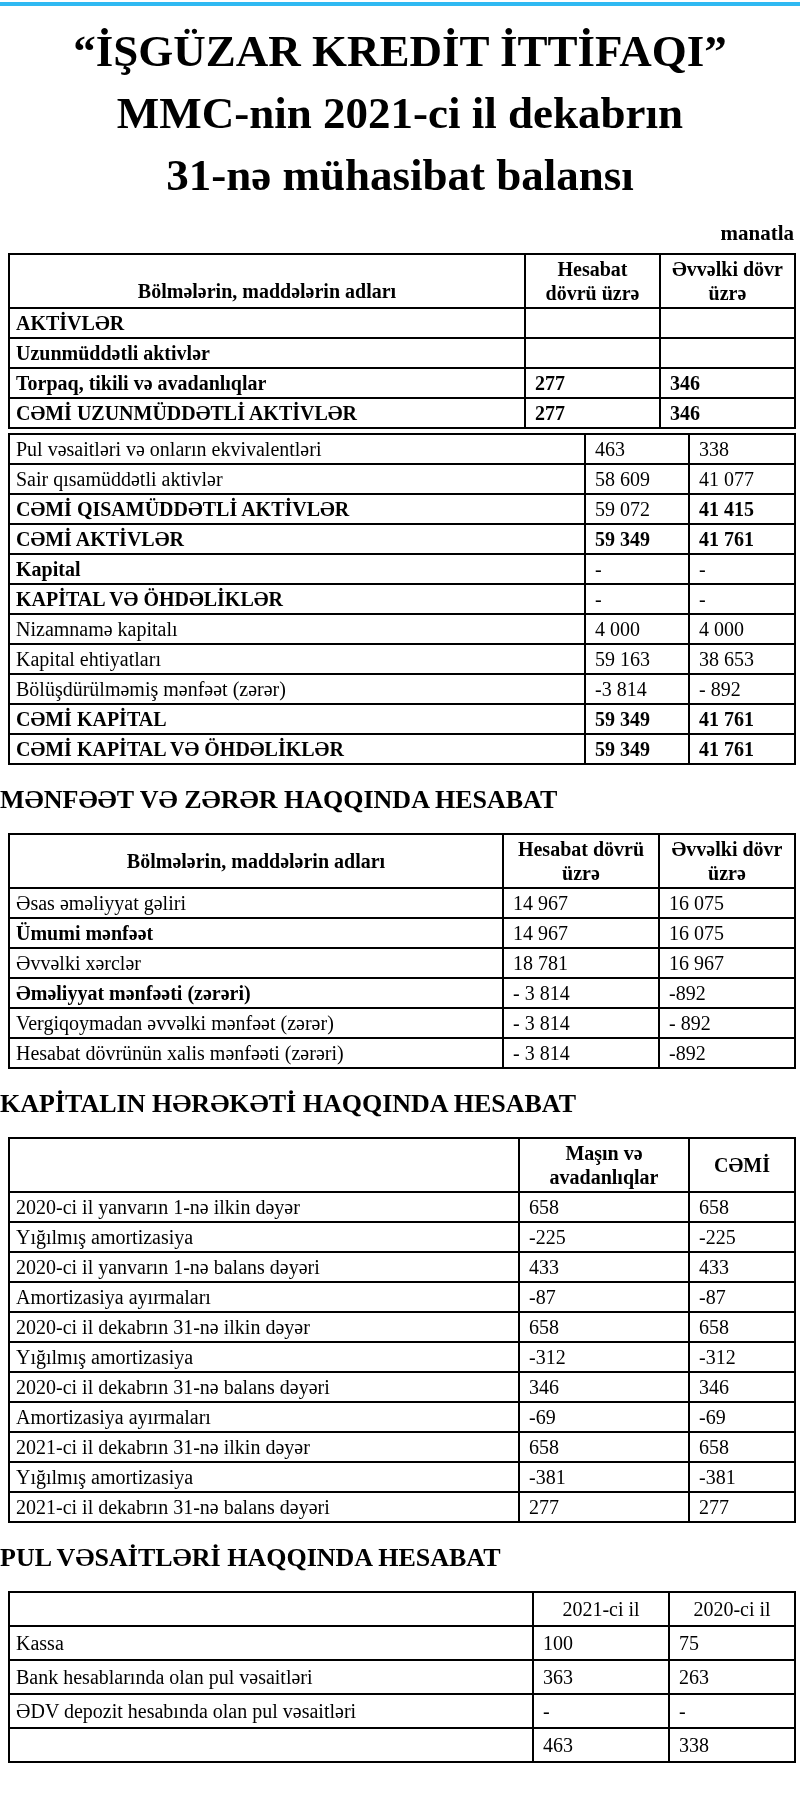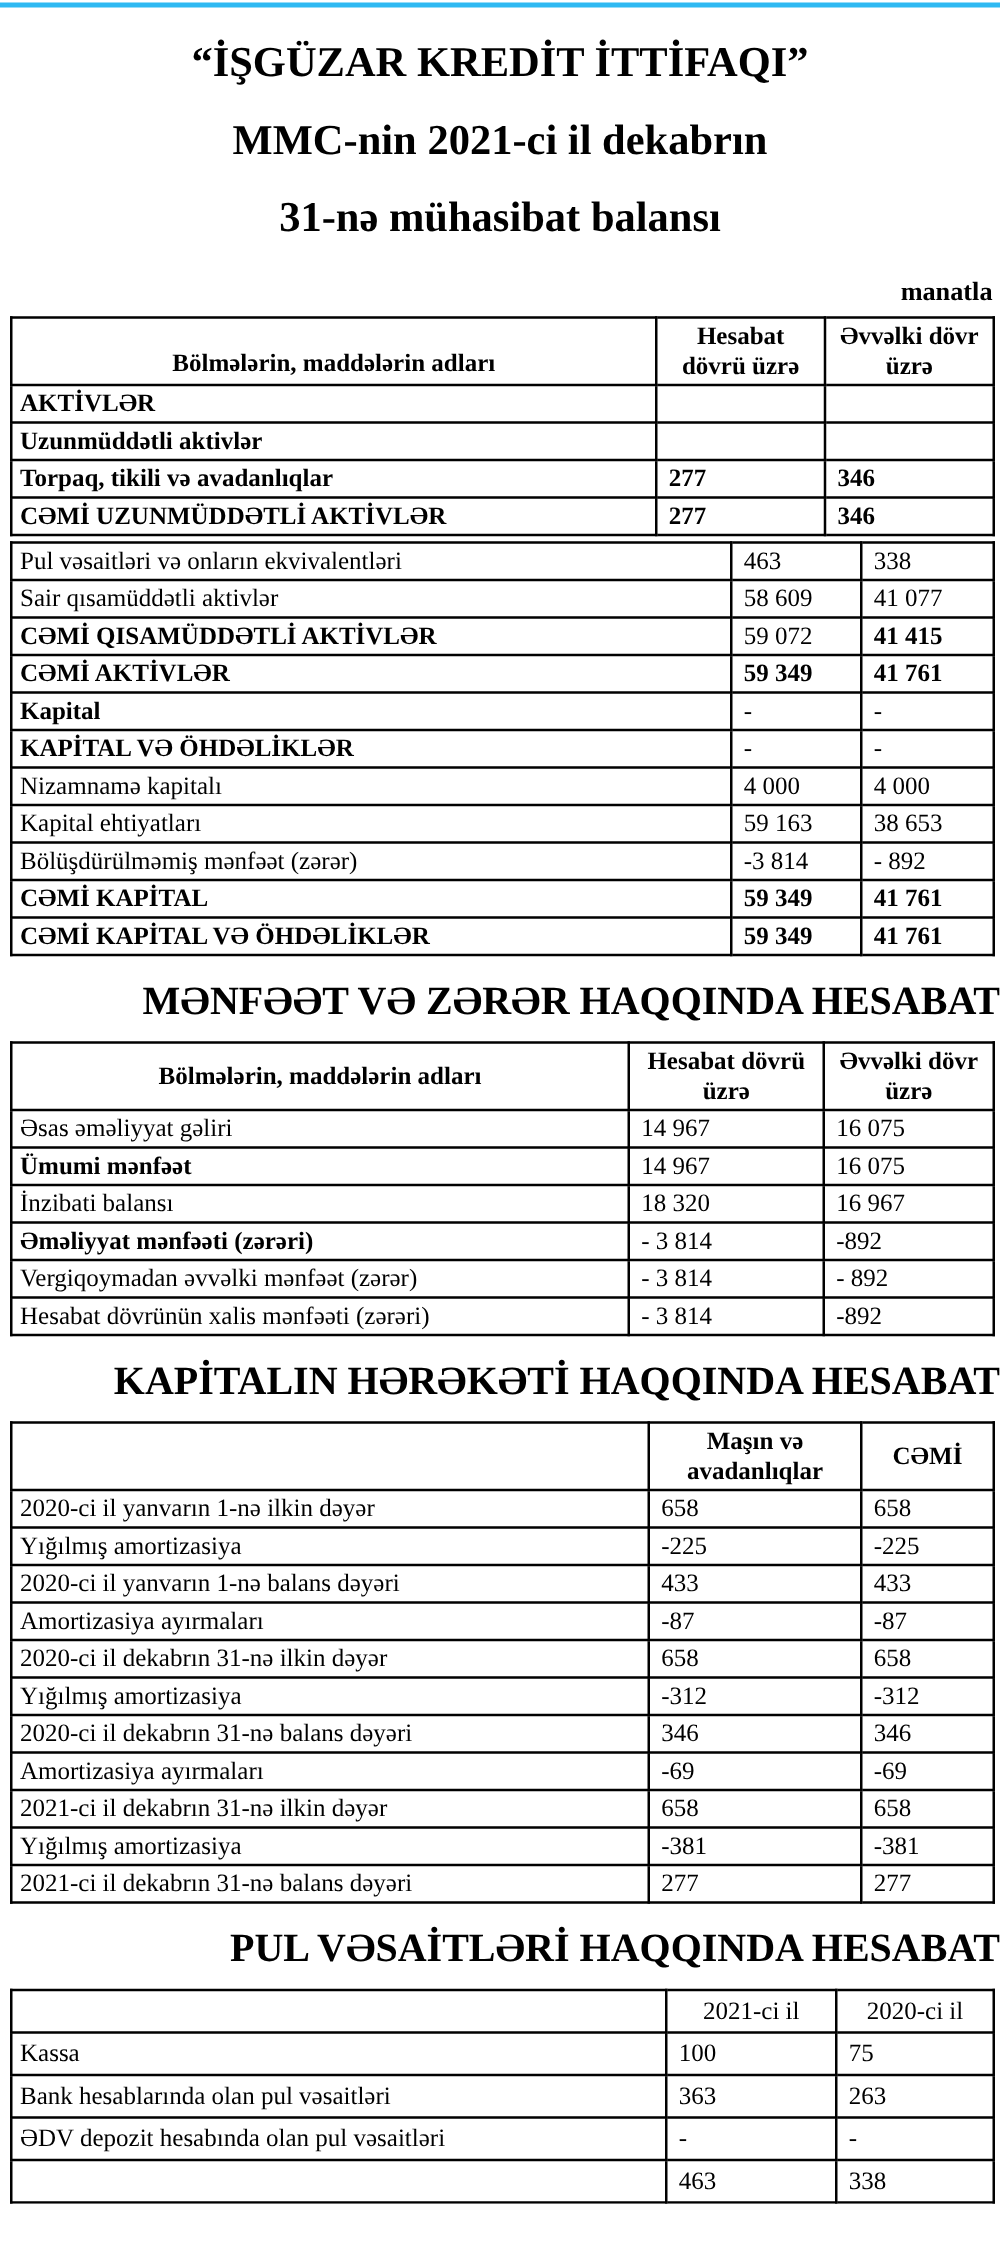--- a/index.html
+++ b/index.html
@@ -11,21 +11,21 @@
   }
   .top-accent{
     height:4px;
     background:#2fb9f2;
     margin-top:2px;
   }
   .doc-title{
     margin-top:14px;
     text-align:center;
     font-weight:bold;
-    font-size:34px;
+    font-size:45px;
     line-height:62px;
     letter-spacing:0px;
   }
   .currency-note{
     text-align:right;
     font-weight:bold;
     font-size:21px;
     line-height:24px;
     padding-right:6px;
     margin-top:15px;
@@ -51,23 +51,23 @@
     border-radius:11px;
   }
   td.num{ padding-left:9px; }
   .bold{ font-weight:bold; }
   .t1{ margin-top:8px; }
   .t1 th.h-first{ vertical-align:bottom; padding-bottom:4px; }
   .t2{ margin-top:4px; }
   .t5 th{ font-weight:normal; }
   .t5 td, .t5 th{ padding-top:4px; padding-bottom:4px; }
   .section-title{
-    text-align:right;
+    text-align:left;
     font-weight:bold;
-    font-size:32px;
+    font-size:26px;
     line-height:34px;
     margin:18px 0 16px 0;
   }
   .section-title.last{ margin-bottom:16px; }
 </style>
 </head>
 <body>
 
 <div class="top-accent"></div>
 
@@ -201,22 +201,22 @@
         <td class="lbl">Əsas əməliyyat gəliri</td>
         <td class="num">14 967</td>
         <td class="num">16 075</td>
       </tr>
       <tr>
         <td class="lbl bold">Ümumi mənfəət</td>
         <td class="num">14 967</td>
         <td class="num">16 075</td>
       </tr>
       <tr>
-        <td class="lbl">İnzibati balansı</td>
-        <td class="num">18 320</td>
+        <td class="lbl">Əvvəlki xərclər</td>
+        <td class="num">18 781</td>
         <td class="num">16 967</td>
       </tr>
       <tr>
         <td class="lbl bold">Əməliyyat mənfəəti (zərəri)</td>
         <td class="num">- 3 814</td>
         <td class="num">-892</td>
       </tr>
       <tr>
         <td class="lbl">Vergiqoymadan əvvəlki mənfəət (zərər)</td>
         <td class="num">- 3 814</td>

